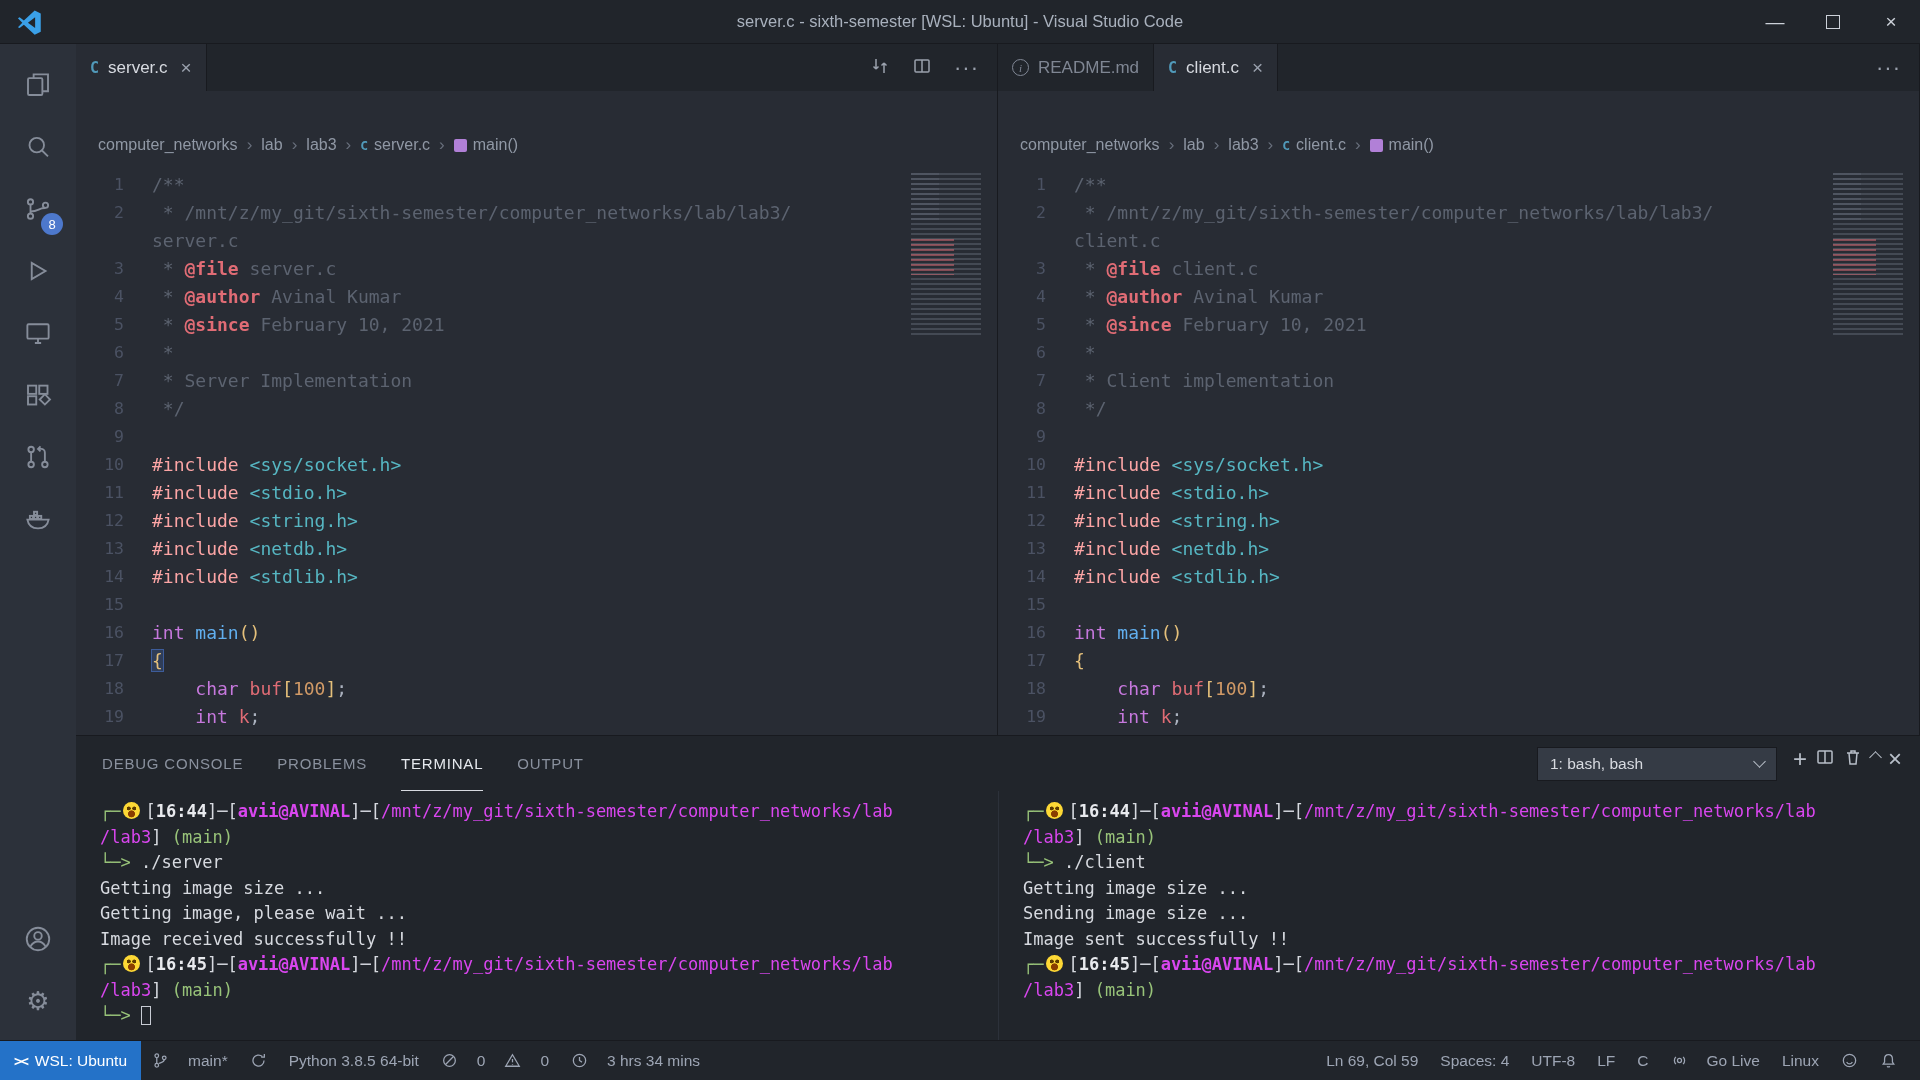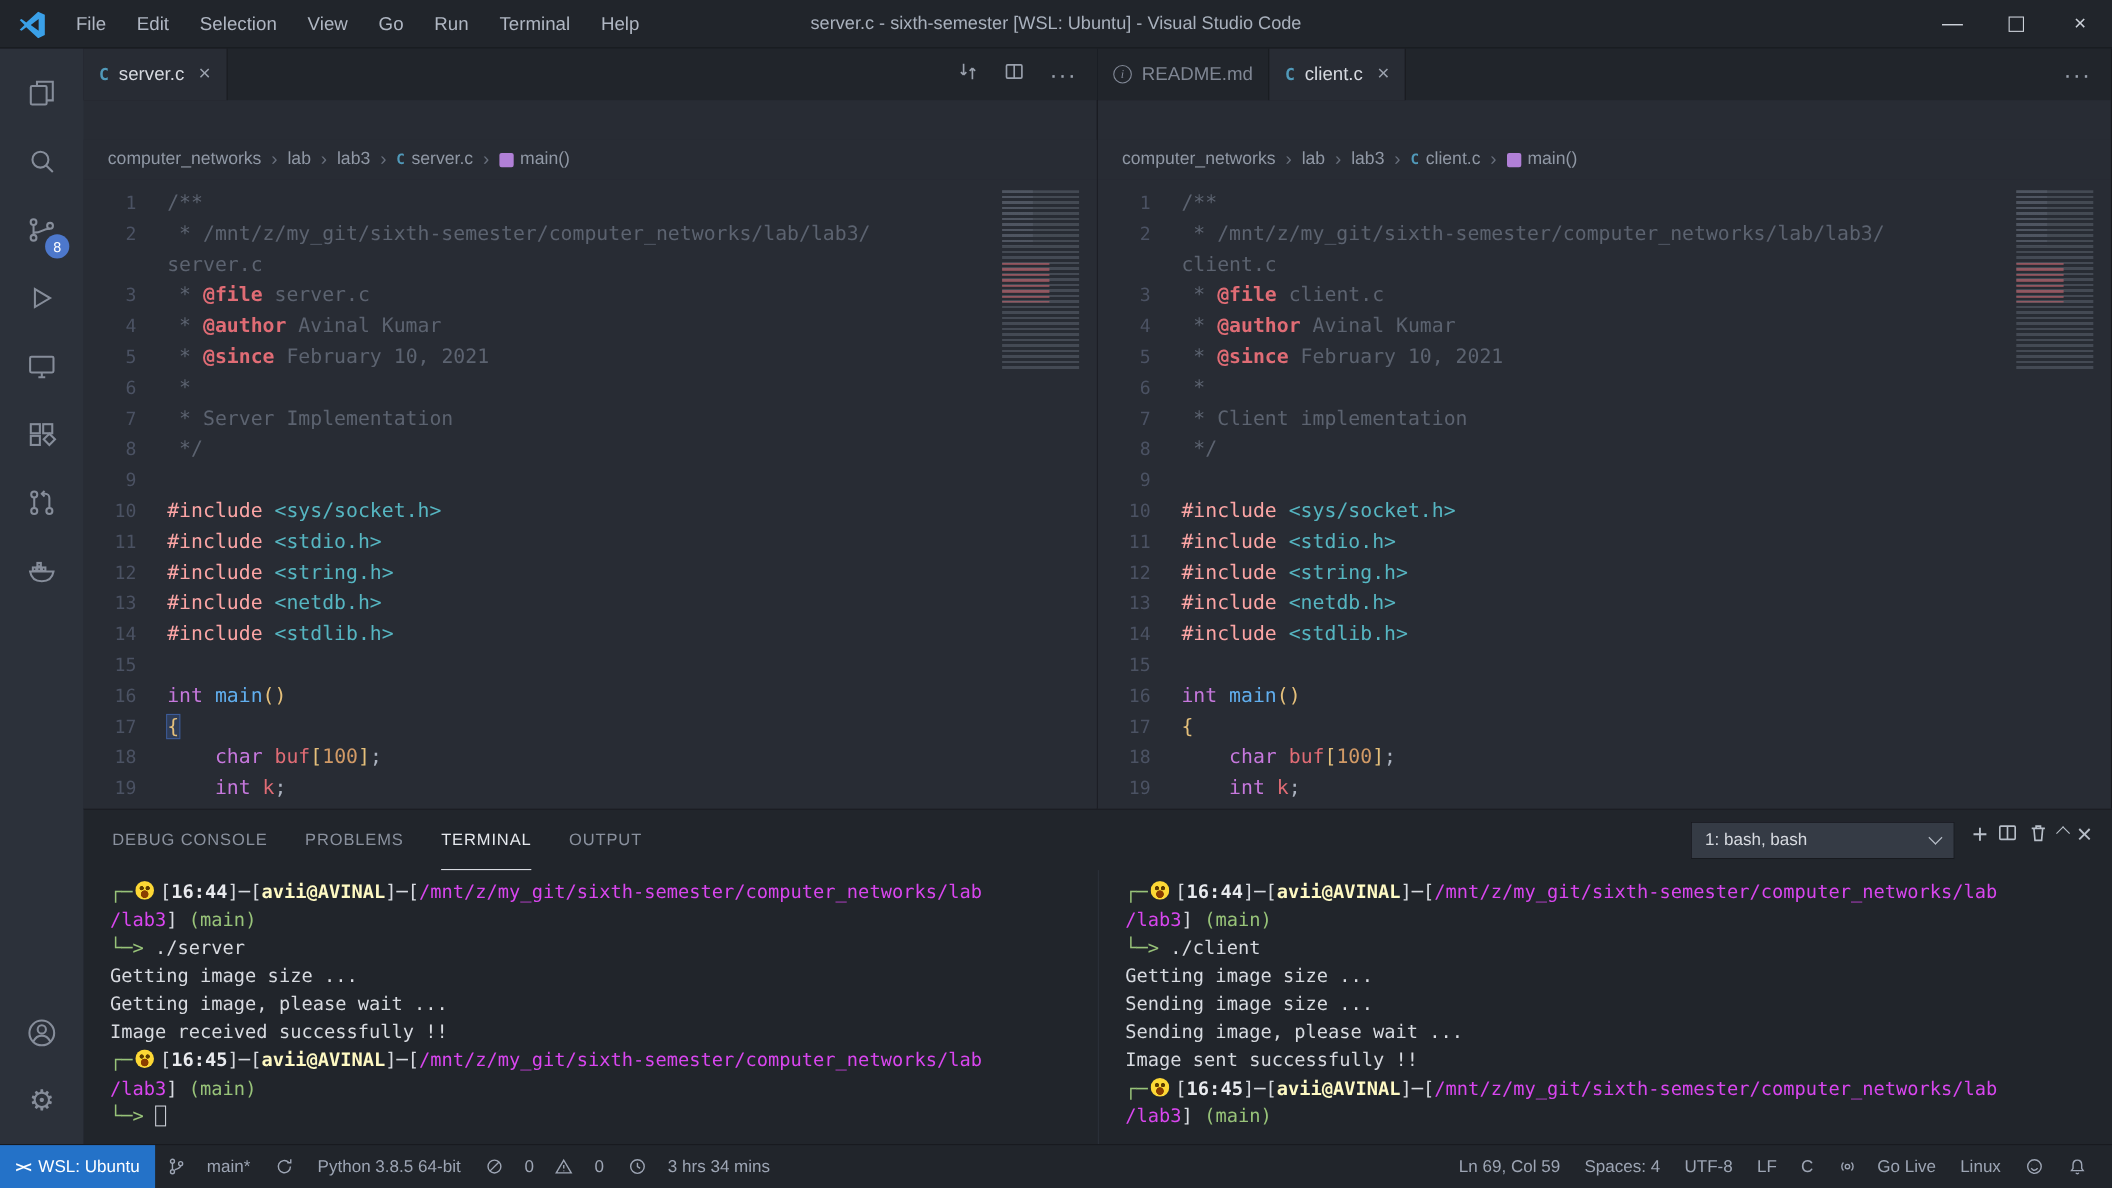--- a/index.html
+++ b/index.html
@@ -80,21 +80,21 @@
   .chev.up{transform:rotate(-135deg);margin-top:6px;}
   .panel-actions .pa-icon{color:#b8bfc9;font-size:24px;line-height:1;display:flex;align-items:center;justify-content:center;}
   .panel-actions svg{stroke:#b8bfc9;fill:none;stroke-width:1.5;width:20px;height:20px;}
 
   .panel-body{flex:1;display:flex;min-height:0;}
   .term-pane{width:50%;padding:8px 10px 0 24px;font-family:"DejaVu Sans Mono",monospace;font-size:17px;overflow:hidden;}
   .term-pane + .term-pane{border-left:1px solid #2c313a;}
   .term-line{height:25.5px;line-height:25.5px;white-space:pre;}
   .tt-fr{color:#98c379;}
   .tt-tm{color:#e8eaee;font-weight:bold;}
-  .tt-us{color:#fef9c3;font-weight:bold;}
+  .tt-us{color:#d946ef;font-weight:bold;}
   .tt-pa{color:#d946ef;}
   .tt-gb{color:#98c379;}
   .tt-pl{color:#d7dae0;}
   .tt-ou{color:#d7dae0;}
   .emoji{display:inline-block;width:17px;height:17px;border-radius:50%;vertical-align:-2px;margin:0 5px 0 3px;
     background:
       radial-gradient(circle at 34% 38%, #5b3a00 0 1.7px, transparent 2.2px),
       radial-gradient(circle at 66% 38%, #5b3a00 0 1.7px, transparent 2.2px),
       radial-gradient(circle at 50% 70%, #8a3d00 0 3.2px, transparent 3.8px),
       #fdd835;}
@@ -113,30 +113,20 @@
 <body>
 
 <div class="window">
 
   <div class="titlebar">
     <div class="logo">
       <svg viewBox="0 0 24 24">
           <path fill="#3aa0e8" fill-rule="evenodd" d="M16.6 2.3 7 11.1 3.2 8.2l-1.5.8 3.9 4-3.9 4 1.5.8L7 14.9l9.6 8.8 5.4-2.6V4.9L16.6 2.3zm.4 6v9.4L10.6 13 17 8.3z"></path>
         </svg>
     </div>
-    <div class="menubar">
-        <div class="menu-item">File</div>
-        <div class="menu-item">Edit</div>
-        <div class="menu-item">Selection</div>
-        <div class="menu-item">View</div>
-        <div class="menu-item">Go</div>
-        <div class="menu-item">Run</div>
-        <div class="menu-item">Terminal</div>
-        <div class="menu-item">Help</div>
-      </div>
     <div class="window-title">server.c - sixth-semester [WSL: Ubuntu] - Visual Studio Code</div>
     <div class="win-controls">
       <div class="win-btn">
           <span>—</span>
         </div>
       <div class="win-btn">
           <span class="max-glyph"></span>
         </div>
       <div class="win-btn">
           <span>×</span>
@@ -412,21 +402,20 @@
               <div class="term-line"><span class="tt-fr">┌─</span><span class="emoji"></span><span class="tt-pl">[</span><span class="tt-tm">16:45</span><span class="tt-pl">]─[</span><span class="tt-us">avii@AVINAL</span><span class="tt-pl">]─[</span><span class="tt-pa">/mnt/z/my_git/sixth-semester/computer_networks/lab</span></div>
               <div class="term-line"><span class="tt-pa">/lab3</span><span class="tt-pl">] </span><span class="tt-gb">(main)</span></div>
               <div class="term-line"><span class="tt-fr">└─&gt; </span><span class="term-cursor"></span></div>
             </div>
           <div class="term-pane">
               <div class="term-line"><span class="tt-fr">┌─</span><span class="emoji"></span><span class="tt-pl">[</span><span class="tt-tm">16:44</span><span class="tt-pl">]─[</span><span class="tt-us">avii@AVINAL</span><span class="tt-pl">]─[</span><span class="tt-pa">/mnt/z/my_git/sixth-semester/computer_networks/lab</span></div>
               <div class="term-line"><span class="tt-pa">/lab3</span><span class="tt-pl">] </span><span class="tt-gb">(main)</span></div>
               <div class="term-line"><span class="tt-fr">└─&gt; </span><span class="tt-ou">./client</span></div>
               <div class="term-line"><span class="tt-ou">Getting image size ...</span></div>
               <div class="term-line"><span class="tt-ou">Sending image size ...</span></div>
-              <div class="term-line"><span class="tt-ou">Sending image, please wait ...</span></div>
               <div class="term-line"><span class="tt-ou">Image sent successfully !!</span></div>
               <div class="term-line"><span class="tt-fr">┌─</span><span class="emoji"></span><span class="tt-pl">[</span><span class="tt-tm">16:45</span><span class="tt-pl">]─[</span><span class="tt-us">avii@AVINAL</span><span class="tt-pl">]─[</span><span class="tt-pa">/mnt/z/my_git/sixth-semester/computer_networks/lab</span></div>
               <div class="term-line"><span class="tt-pa">/lab3</span><span class="tt-pl">] </span><span class="tt-gb">(main)</span></div>
             </div>
         </div>
       </div>
     </div>
   </div>
 
   <div class="statusbar">

